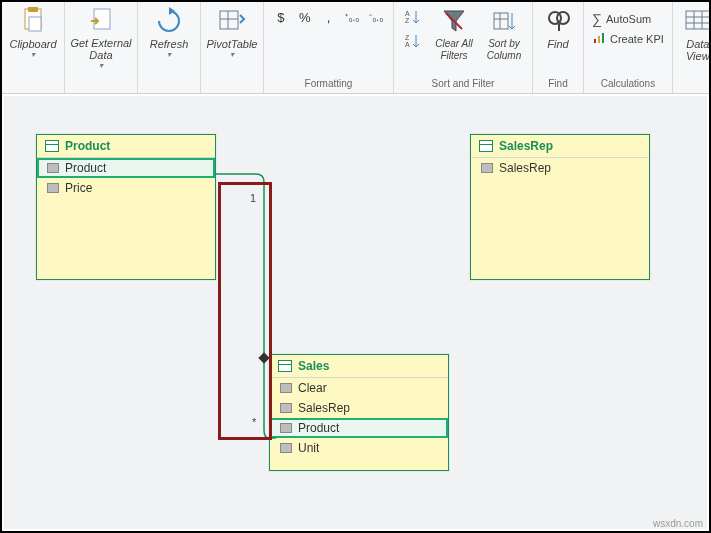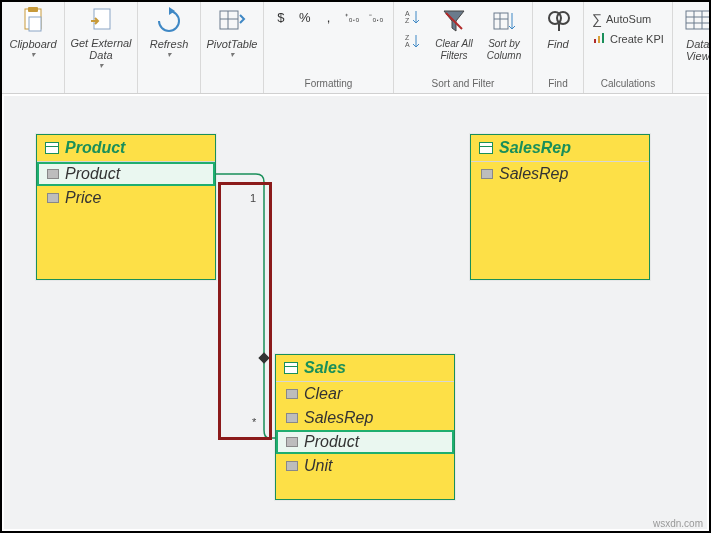--- a/index.html
+++ b/index.html
@@ -20,21 +20,21 @@
 .small-row { display: flex; flex-direction: column; gap: 2px; padding: 2px 4px; }
 .small-item { display: flex; align-items: center; gap: 4px; height: 18px; cursor: pointer; white-space: nowrap; }
 .kv { display: flex; align-items: center; height: 18px; gap: 4px; }
 .kv .sel { border: 1px solid #ccc; background: #fff; min-width: 56px; height: 16px; }
 .fmt-row { display: flex; align-items: center; gap: 6px; height: 26px; padding: 0 4px; }
 .fmt-btn { width: 22px; height: 22px; display: flex; align-items: center; justify-content: center; cursor: pointer; font-size: 13px; color: #333; }
 
 
 .canvas { position: absolute; left: 2px; right: 2px; top: 94px; bottom: 2px; background: #f1f2f3; }
 
-.tbl { position: absolute; background: #fde047; border: 1px solid #1a8f5a; font-size: 16px; box-shadow: 0 0 0 1px rgba(0,0,0,0.04); font-style: italic; }
+.tbl { position: absolute; background: #fef9c3; border: 1px solid #1a8f5a; font-size: 12px; box-shadow: 0 0 0 1px rgba(0,0,0,0.04); }
 .tbl-hd { display: flex; align-items: center; gap: 6px; padding: 4px 8px; font-weight: 600; color: #1a8f5a; border-bottom: 1px solid #d6d6d6; }
 .tbl-field { display: flex; align-items: center; gap: 6px; padding: 3px 10px; color: #333; }
 .tbl-field.sel { outline: 2px solid #1fae6f; outline-offset: -2px; background: #eaf7f0; }
 .fld-ic { width: 12px; height: 10px; background: linear-gradient(#bdbdbd,#bdbdbd); border: 1px solid #888; }
 .tbl-ic { width: 14px; height: 12px; border: 1px solid #1a8f5a; background: linear-gradient(#fff,#fff); position: relative; }
 .tbl-ic::before { content:""; position:absolute; left:0; right:0; top:3px; height:1px; background:#1a8f5a; }
 
 
 svg.rel { position: absolute; overflow: visible; pointer-events: none; }
 .card-lbl { position: absolute; font-size: 11px; color: #444; }
@@ -248,21 +248,21 @@
     <div class="tbl-hd">
       <span class="tbl-ic"></span>
       <span>SalesRep</span>
     </div>
     <div class="tbl-field">
       <span class="fld-ic"></span>
       <span>SalesRep</span>
     </div>
   </div>
 
-  <div class="tbl" style="left:271px; top:258px; width:180px; height:146px">
+  <div class="tbl" style="left:265px; top:258px; width:180px; height:117px">
     <div class="tbl-hd">
       <span class="tbl-ic"></span>
       <span>Sales</span>
     </div>
     <div class="tbl-field">
       <span class="fld-ic"></span>
       <span>Clear</span>
     </div>
     <div class="tbl-field">
       <span class="fld-ic"></span>

